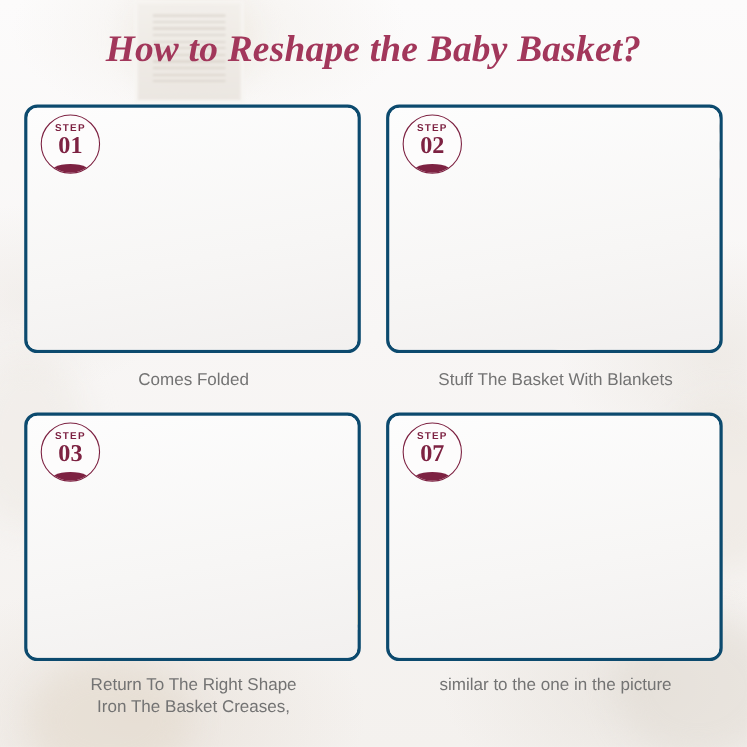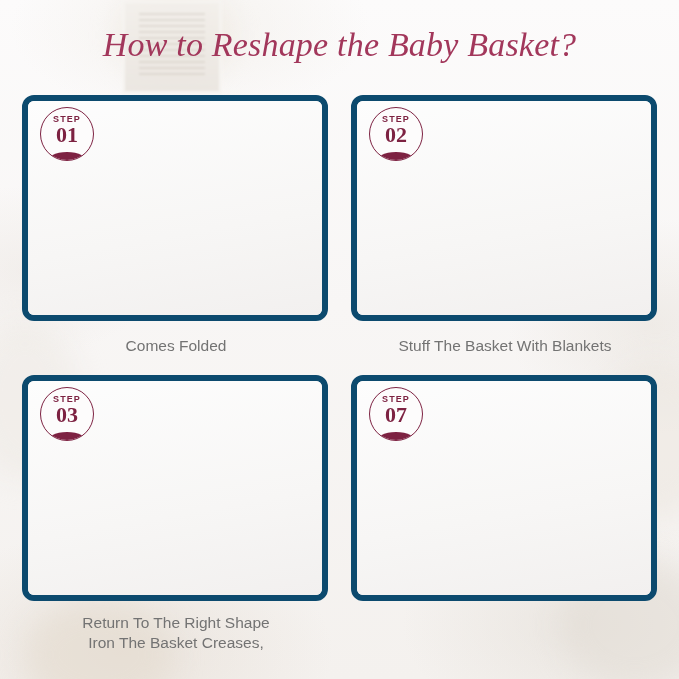--- a/index.html
+++ b/index.html
@@ -54,21 +54,21 @@
     left: 14px; top: 10px; right: 14px; bottom: 14px;
     background: repeating-linear-gradient(180deg, rgba(190,180,168,.35) 0 2px, rgba(255,255,255,0) 2px 6px);
   }
 
   
   #title {
     position: absolute;
     left: 0; right: 0; top: 26px;
     text-align: center;
     font-family: "Liberation Serif", "DejaVu Serif", serif;
-    font-weight: normal;
+    font-weight: bold;
     font-style: italic;
     font-size: 34px;
     letter-spacing: .2px;
     color: #a2375b;
     z-index: 5;
     white-space: nowrap;
   }
 
   
   #grid {
@@ -83,21 +83,21 @@
   }
   .cell-0 { left: 22px;  top: 95px; }
   .cell-1 { left: 351px; top: 95px; }
   .cell-2 { left: 22px;  top: 375px; }
   .cell-3 { left: 351px; top: 375px; }
 
   .card {
     position: relative;
     width: 306px;
     height: 226px;
-    border: 6px solid #0c4a6e;
+    border: 3px solid #0c4a6e;
     border-radius: 12px;
     background: rgba(255,255,255,.34);
     box-sizing: border-box;
     overflow: hidden;
   }
   .photo {
     position: absolute;
     inset: 0;
     overflow: hidden;
   }
@@ -480,13 +480,14 @@
   <span class="line">Comes Folded</span>
 </div>
 <div class="caption cap-1">
   <span class="line">Stuff The Basket With Blankets</span>
 </div>
 <div class="caption cap-2">
   <span class="line">Return To The Right Shape</span>
   <span class="line">Iron The Basket Creases,</span>
 </div>
 <div class="caption cap-3">
+  <span class="line">similar to the one in the picture</span>
 </div>
 
 </body></html>

